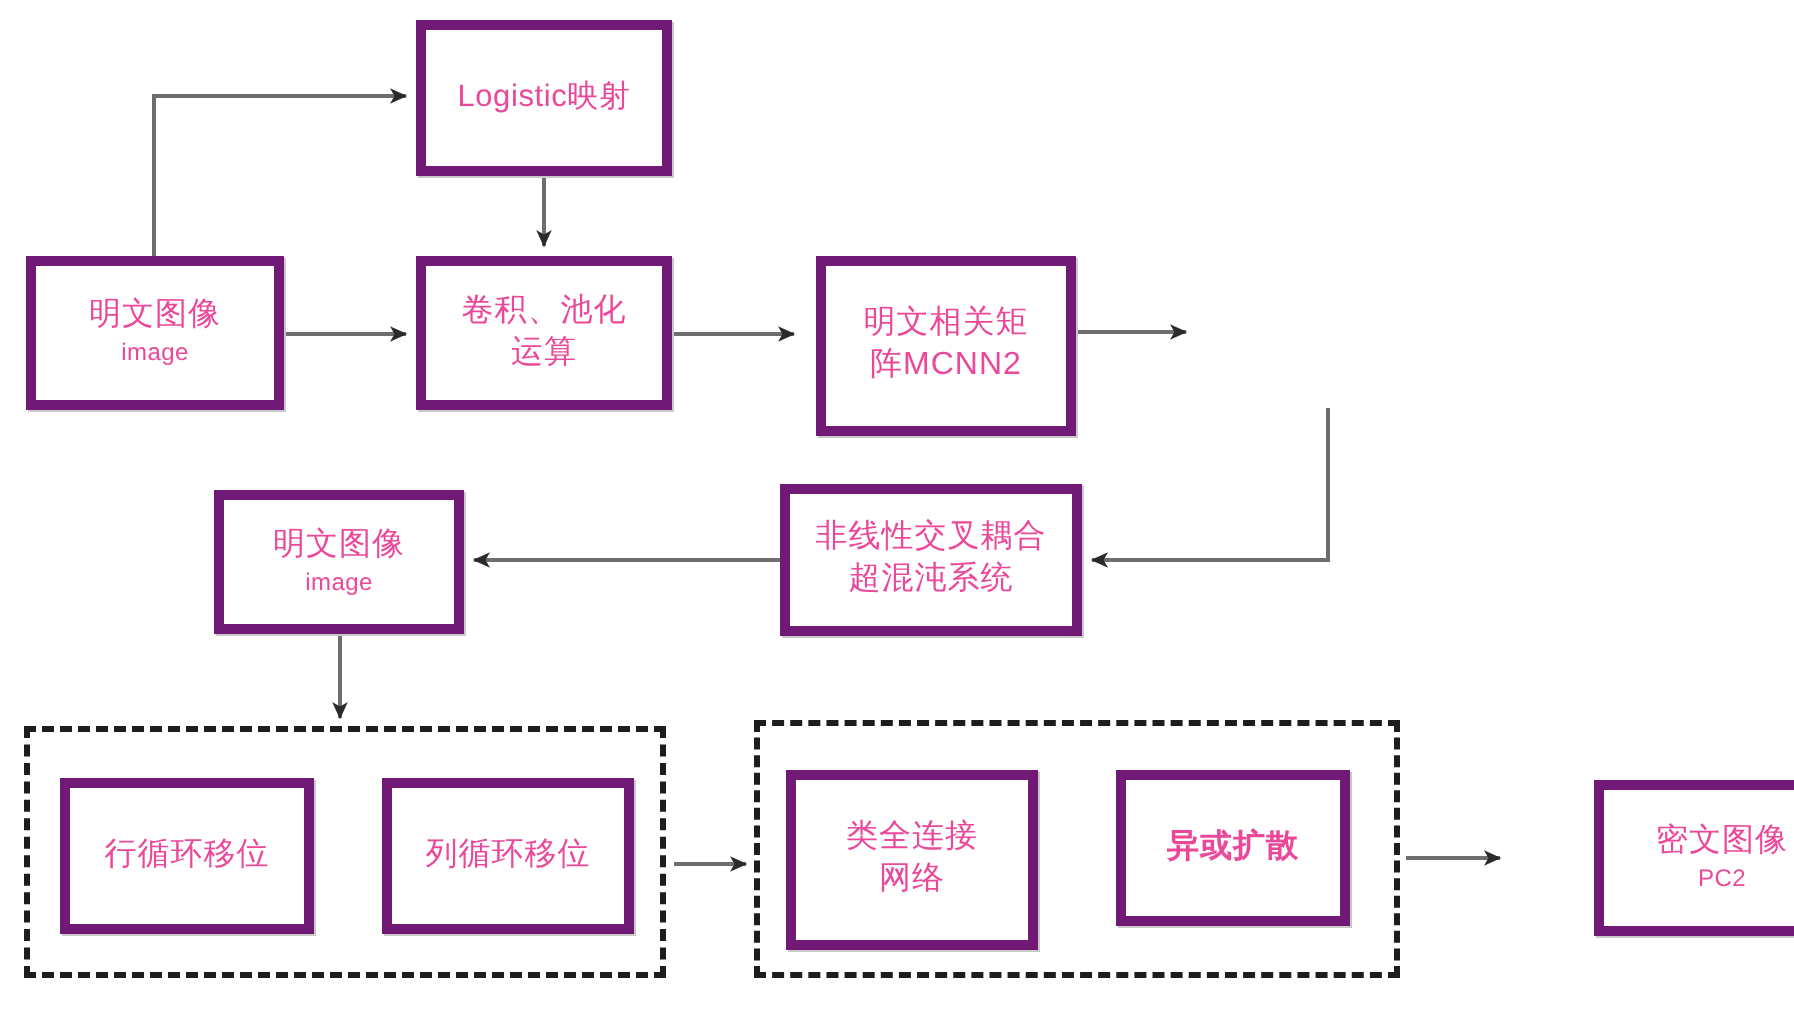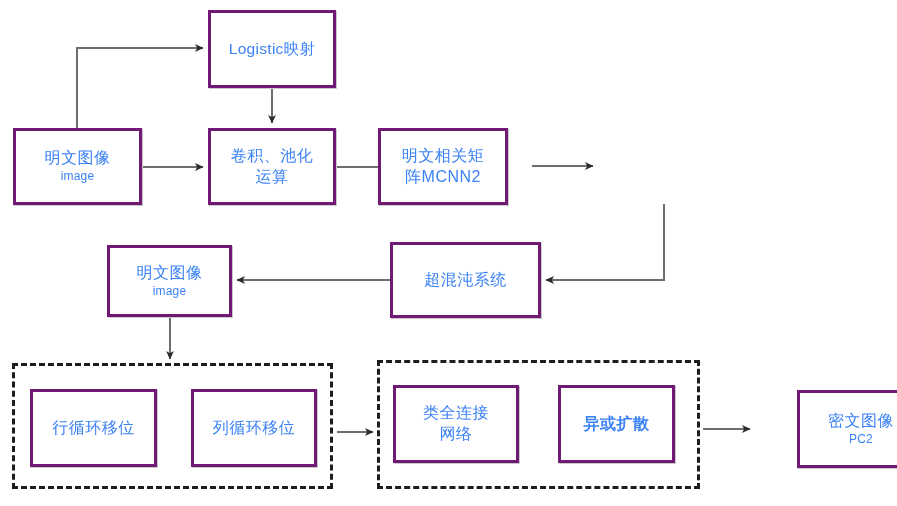--- a/index.html
+++ b/index.html
@@ -23,28 +23,28 @@
     left: 0;
     top: 0;
     width: 897px;
     height: 506px;
     pointer-events: none;
   }
   .node {
     position: absolute;
     box-sizing: border-box;
     background: #ffffff;
-    border: 3px solid #701a75;
+    border: 5px solid #701a75;
     box-shadow: 1px 1px 0 #c9c9c9;
     display: flex;
     flex-direction: column;
     align-items: center;
     justify-content: center;
     text-align: center;
-    color: #3b82f6;
+    color: #ec4899;
     line-height: 1.30;
     z-index: 2;
   }
   .node .ln {
     display: block;
     white-space: pre;
   }
   .cjk {
     font-size: 16px;
     letter-spacing: 0.5px;
@@ -110,44 +110,45 @@
   <div class="node" style="left:13px; top:128px; width:129px; height:77px;">
     <span class="ln cjk">明文图像</span>
     <span class="ln latin">image</span>
   </div>
 
   <div class="node" style="left:208px; top:128px; width:128px; height:77px;">
     <span class="ln cjk">卷积、池化</span>
     <span class="ln cjk">运算</span>
   </div>
 
-  <div class="node" style="left:378px; top:128px; width:130px; height:77px;">
+  <div class="node" style="left:408px; top:128px; width:130px; height:90px;">
     <span class="ln cjk">明文相关矩</span>
     <span class="ln cjk">阵MCNN2</span>
   </div>
 
 
   <div class="node" style="left:107px; top:245px; width:125px; height:72px;">
     <span class="ln cjk">明文图像</span>
     <span class="ln latin">image</span>
   </div>
 
   <div class="node" style="left:390px; top:242px; width:151px; height:76px;">
+    <span class="ln cjk">非线性交叉耦合</span>
     <span class="ln cjk">超混沌系统</span>
   </div>
 
   <div class="node" style="left:191px; top:389px; width:126px; height:78px;">
     <span class="ln cjk">列循环移位</span>
   </div>
 
   <div class="node" style="left:30px; top:389px; width:127px; height:78px;">
     <span class="ln cjk">行循环移位</span>
   </div>
 
-  <div class="node" style="left:393px; top:385px; width:126px; height:78px;">
+  <div class="node" style="left:393px; top:385px; width:126px; height:90px;">
     <span class="ln cjk">类全连接</span>
     <span class="ln cjk">网络</span>
   </div>
 
   <div class="node" style="left:558px; top:385px; width:117px; height:78px;font-weight:bold;">
     <span class="ln cjk">异或扩散</span>
   </div>
 
   <div class="node" style="left:797px; top:390px; width:128px; height:78px;">
     <span class="ln cjk">密文图像</span>

